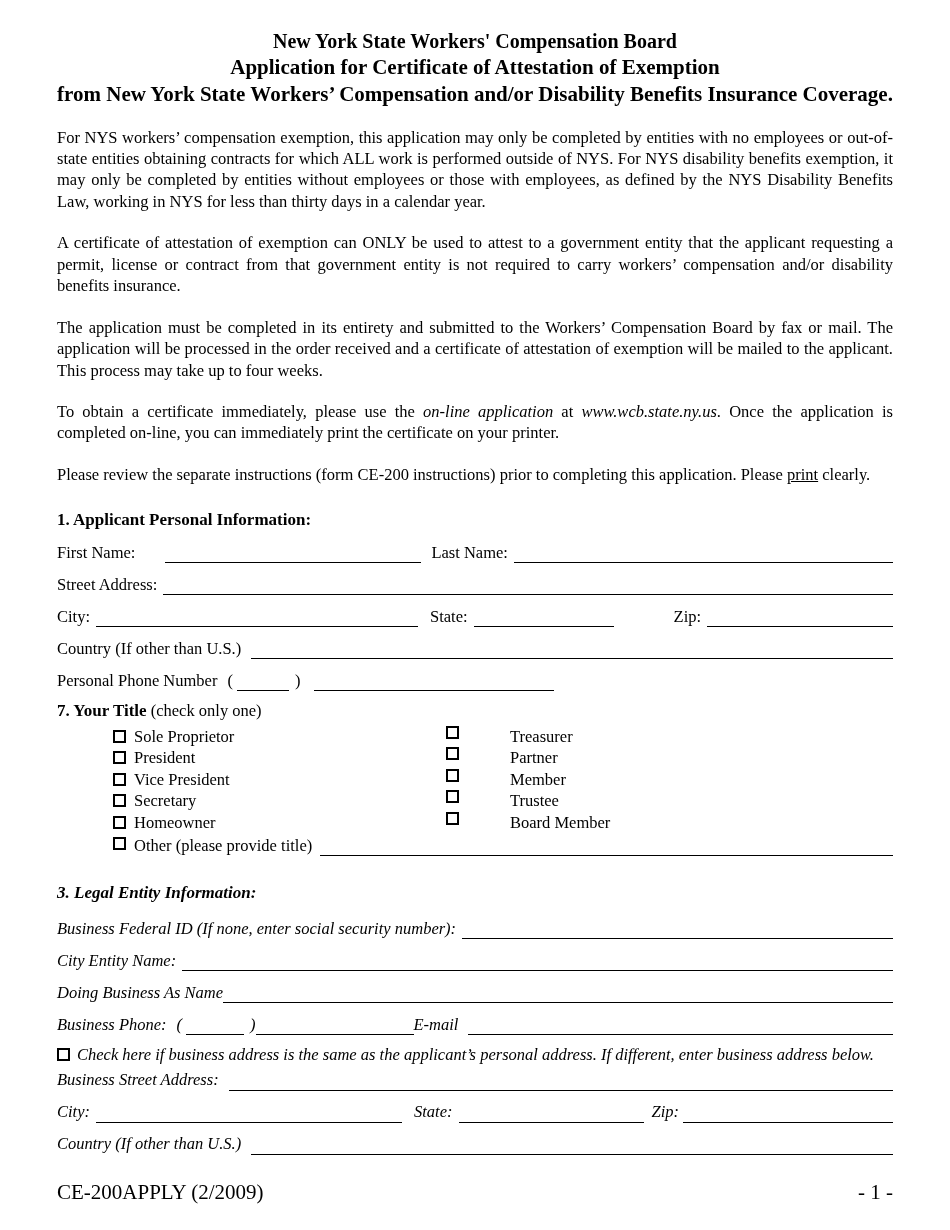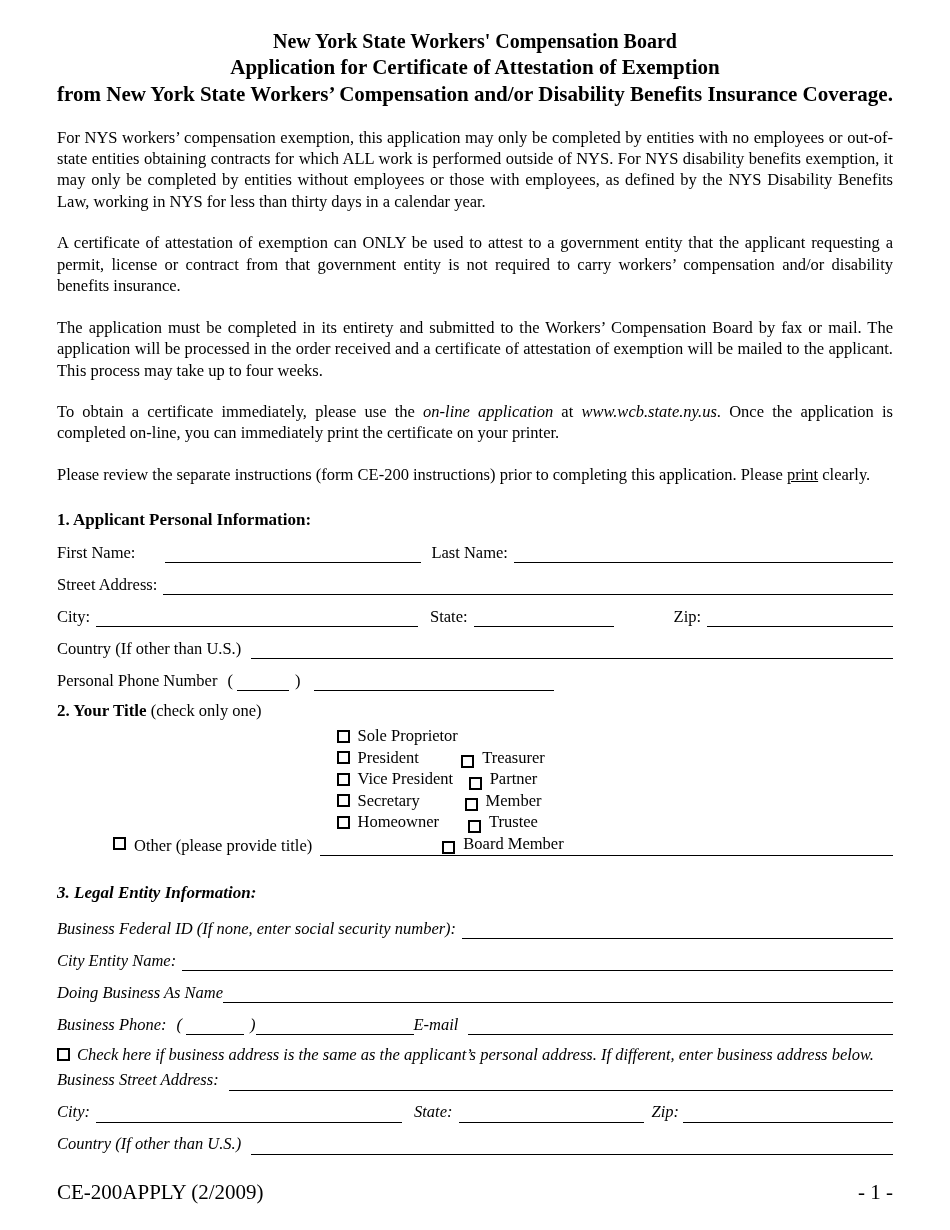--- a/index.html
+++ b/index.html
@@ -69,30 +69,30 @@
     border: 2.4px solid #000;
     background: #fff;
     flex: none;
     margin-right: 8px;
   }
   .cbrow {
     display: flex;
     align-items: center;
     margin-left: 56px;
     height: 21.5px;
-    flex-direction: column;
   }
   .cbcol-left {
     width: 333px;
     display: flex;
     align-items: center;
   }
   .cbcol-right {
     display: flex;
-    align-items: flex-end;
+    align-items: flex-start;
+    gap: 43px;
   }
   .cbrow-other {
     display: flex;
     align-items: flex-end;
     margin-left: 56px;
     height: 23px;
   }
   .cbrow-other .cb { align-self: center; margin-bottom: 2px; }
   .sect { margin: 0; }
   .sect2 { margin-top: 8px; }
@@ -161,21 +161,21 @@
     <div class="frow">
       <span class="lbl">Personal Phone Number</span>
       <span class="lbl" style="margin-left:10px;">(</span>
       <span class="line" style="width:52px;margin-left:4px;"></span>
       <span class="lbl" style="margin-left:6px;">)</span>
       <span class="line" style="width:240px;margin-left:14px;"></span>
     </div>
   </div>
 
   <div class="sect sect2">
-    <div class="sec-heading" style="margin-bottom:3px;"><span>2. Your Title</span><span class="normal"> (check only one)</span></div>
+    <div class="sec-heading" style="margin-bottom:3px;"><span>7. Your Title</span><span class="normal"> (check only one)</span></div>
 
     <div class="cbrow">
       <div class="cbcol-left">
         <span class="cb"></span>
         <span>Sole Proprietor</span>
       </div>
       <div class="cbcol-right">
         <span class="cb"></span>
         <span>Treasurer</span>
       </div>

